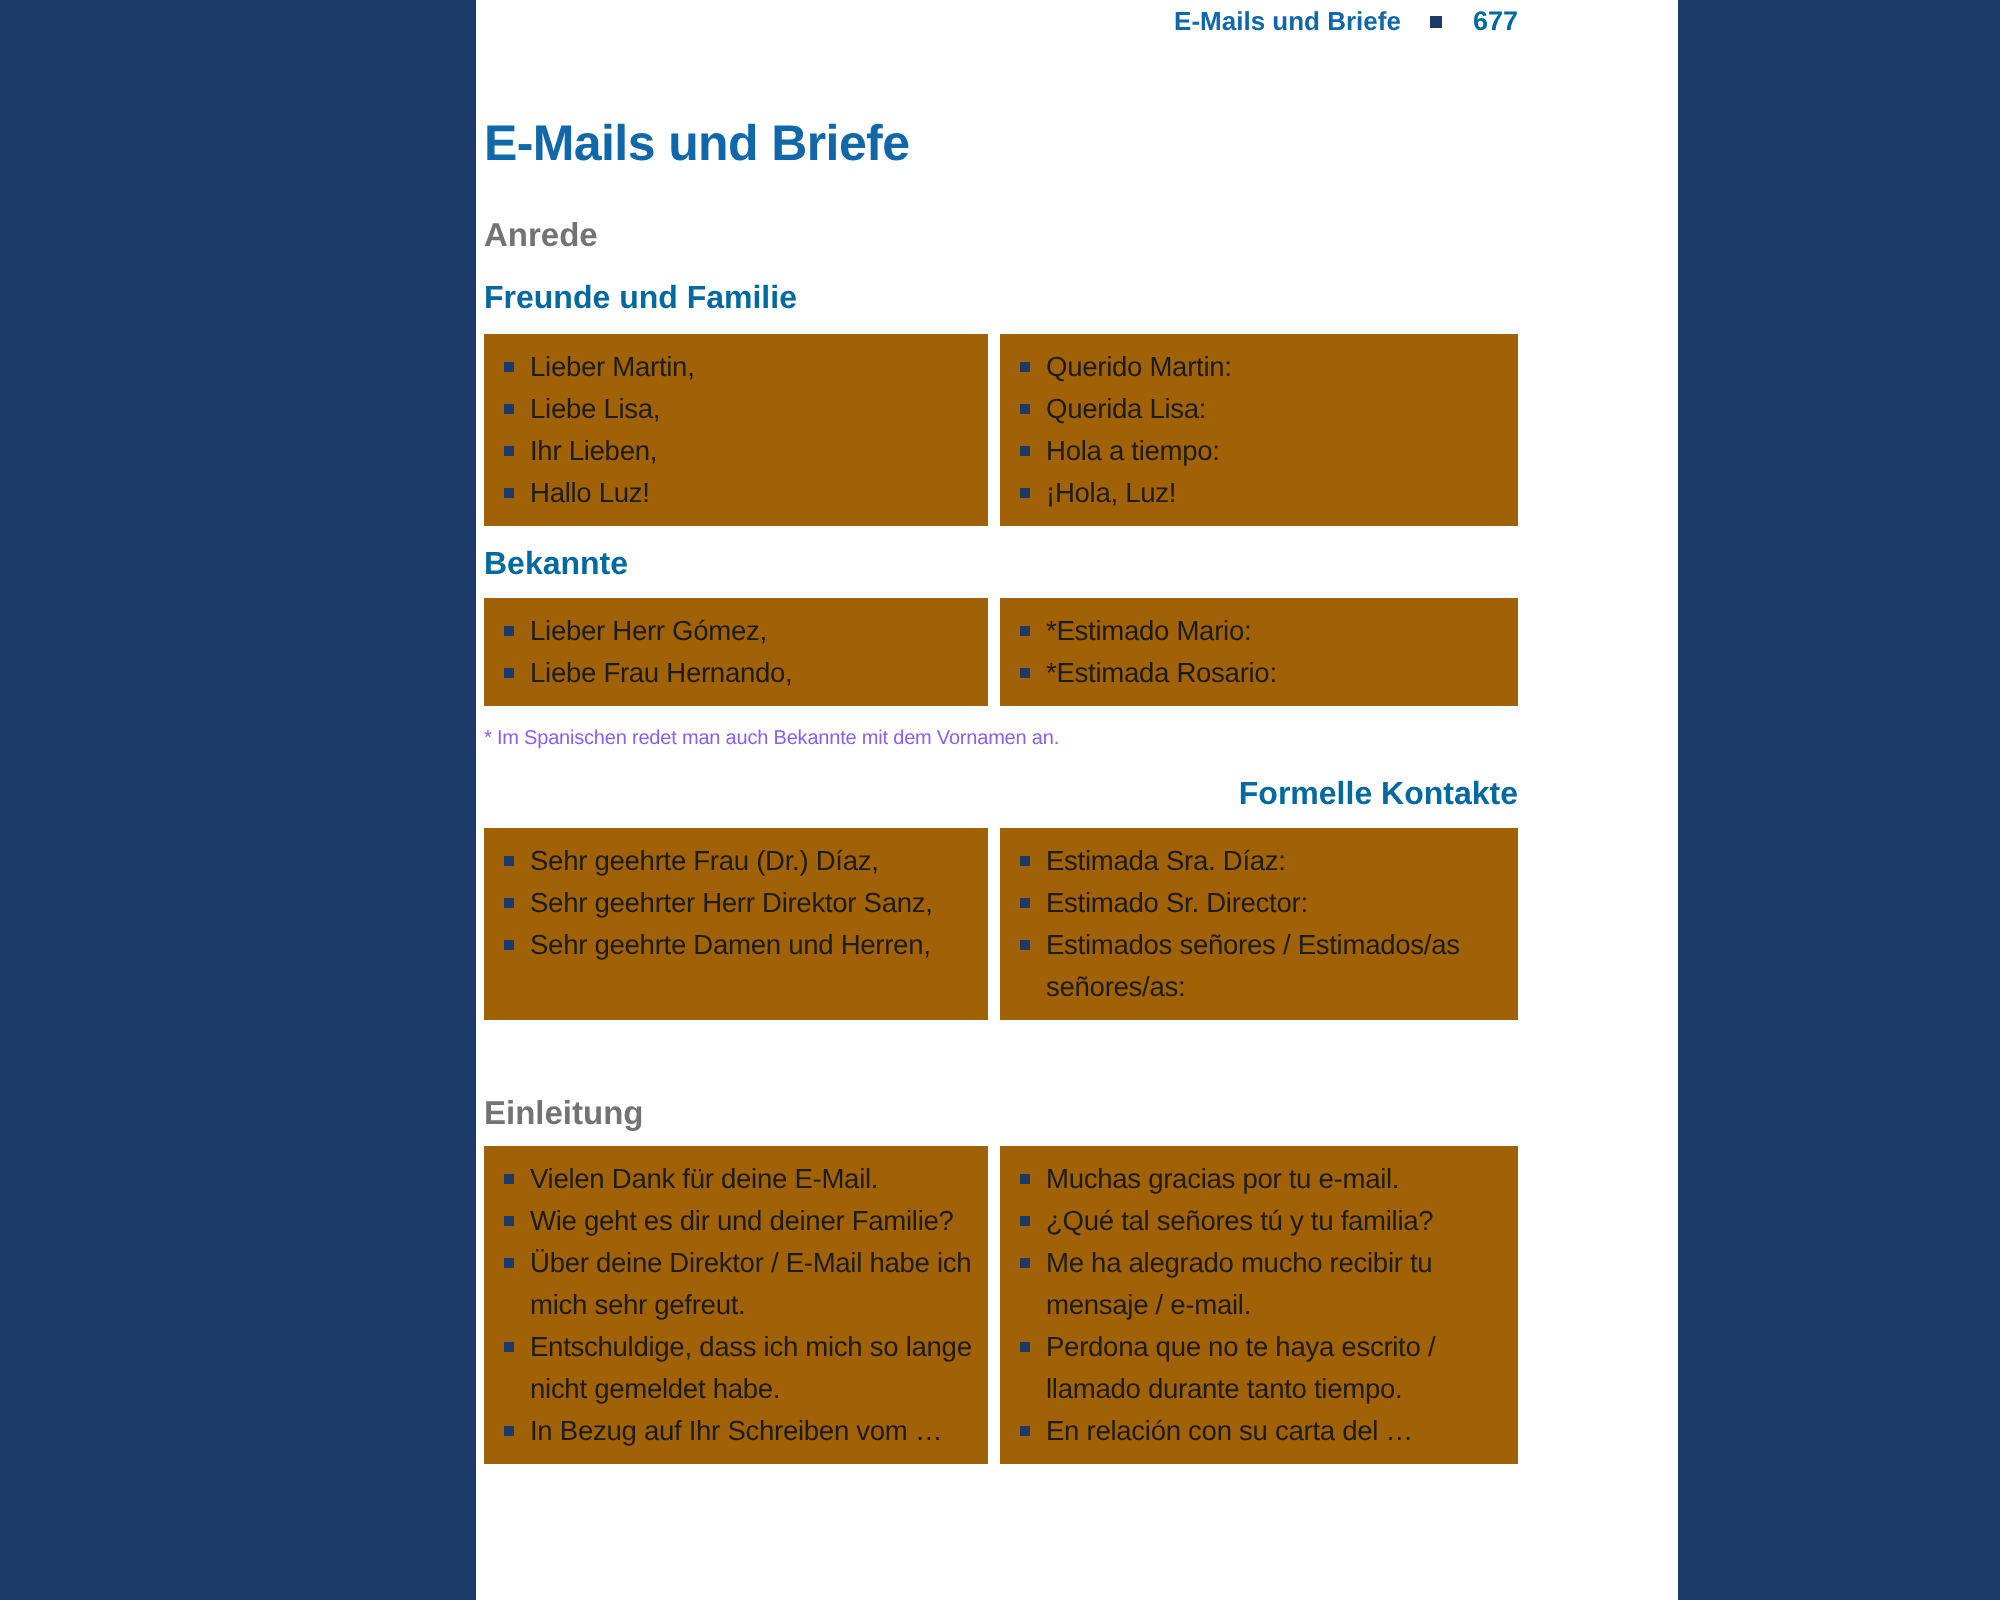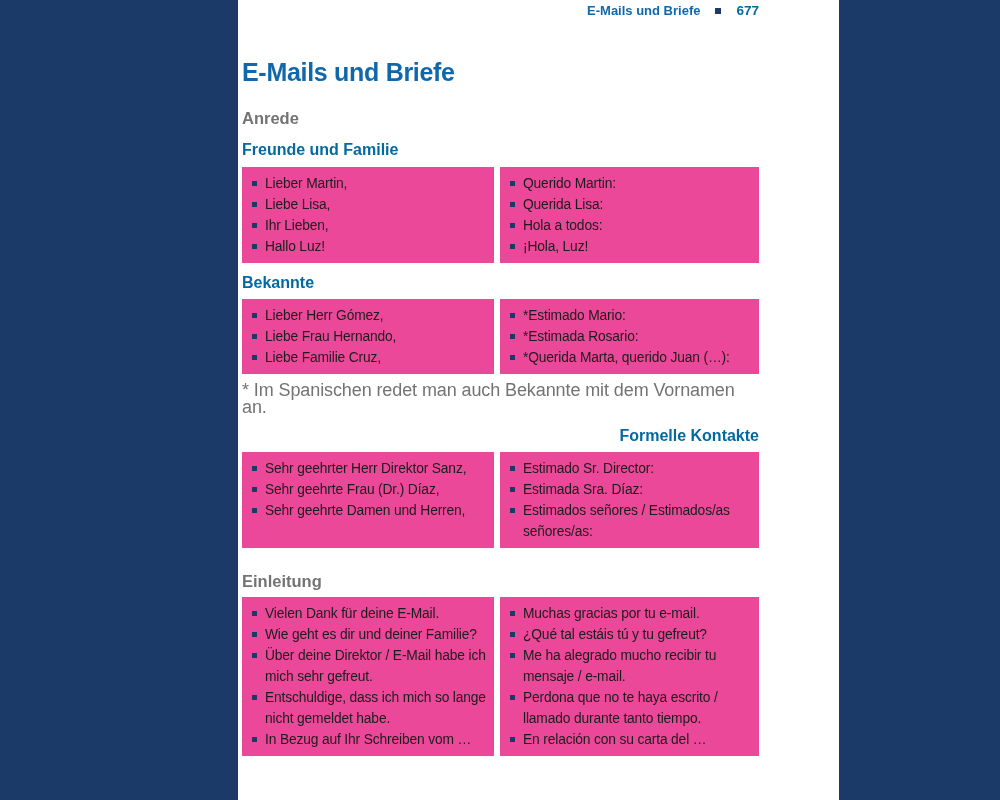--- a/index.html
+++ b/index.html
@@ -27,38 +27,38 @@
   .run-num { color:#0369a1; font-weight:bold; font-size:13.5px; }
 
   
   .title { margin-top:39px; font-size:25px; line-height:28px; font-weight:bold; color:#1068aa; letter-spacing:-0.3px; }
   .h2 { font-size:16.5px; line-height:19px; font-weight:bold; color:#737373; }
   .h3 { font-size:16px; line-height:18px; font-weight:bold; color:#0369a1; }
   .h2.anrede { margin-top:23px; }
   .h3.freunde { margin-top:13px; }
   .h3.bekannte { margin-top:11px; }
   .h3.formelle { margin-top:11px;text-align:right; }
-  .h2.einleitung { margin-top:24px; }
+  .h2.einleitung { margin-top:38px; }
 
   
   table.phrases { border-collapse:collapse; table-layout:fixed; width:517px; margin-top:8px; }
   table.phrases.tight { margin-top:7px; }
   table.phrases.intro { margin-top:6px; }
   col.c-de { width:252px; }
   col.c-gap { width:6px; }
   col.c-es { width:259px; }
-  td.cell { background:#ec4899; vertical-align:top; padding:0 5px 0 10px; }
+  td.cell { background:#a16207; vertical-align:top; padding:0 5px 0 10px; }
   td.gapcol { background:transparent; padding:0; }
   tr:first-child td.cell { padding-top:6px; }
   tr:last-child td.cell { padding-bottom:6px; }
   .entry { display:flex; font-size:13.8px; line-height:21px; letter-spacing:-0.15px; }
   .sq { flex:0 0 5px; width:5px; height:5px; background:#1b3a67; margin:8px 8px 0 0; }
   .txt { flex:1 1 auto; }
 
-  .footnote { margin-top:8px; font-size:18px; line-height:17px; letter-spacing:-0.1px; color:#737373; }
+  .footnote { margin-top:8px; font-size:10px; line-height:17px; letter-spacing:-0.1px; color:#8b5cf6; }
 </style>
 </head>
 <body>
 
 <div class="page">
   <div class="content">
 
     <div class="runhead">
       <span class="run-title">E-Mails und Briefe</span>
       <span class="run-sq"></span>
@@ -112,21 +112,21 @@
         <td class="cell">
               <div class="entry">
                 <span class="sq"></span>
                 <span class="txt">Ihr Lieben,</span>
               </div>
             </td>
         <td class="gapcol"></td>
         <td class="cell">
               <div class="entry">
                 <span class="sq"></span>
-                <span class="txt">Hola a todos:</span>
+                <span class="txt">Hola a tiempo:</span>
               </div>
             </td>
       </tr>
       <tr>
         <td class="cell">
               <div class="entry">
                 <span class="sq"></span>
                 <span class="txt">Hallo Luz!</span>
               </div>
             </td>
@@ -173,76 +173,61 @@
               </div>
             </td>
         <td class="gapcol"></td>
         <td class="cell">
               <div class="entry">
                 <span class="sq"></span>
                 <span class="txt">*Estimada Rosario:</span>
               </div>
             </td>
       </tr>
-      <tr>
-        <td class="cell">
-              <div class="entry">
-                <span class="sq"></span>
-                <span class="txt">Liebe Familie Cruz,</span>
-              </div>
-            </td>
-        <td class="gapcol"></td>
-        <td class="cell">
-              <div class="entry">
-                <span class="sq"></span>
-                <span class="txt">*Querida Marta, querido Juan (…):</span>
-              </div>
-            </td>
-      </tr>
     </tbody>
       </table>
 
     <div class="footnote">* Im Spanischen redet man auch Bekannte mit dem Vornamen an.</div>
 
     <div class="h3 formelle">Formelle Kontakte</div>
 
     <table class="phrases tight">
       <colgroup>
           <col class="c-de">
           <col class="c-gap">
           <col class="c-es">
         </colgroup>
       <tbody>
           <tr>
         <td class="cell">
               <div class="entry">
                 <span class="sq"></span>
+                <span class="txt">Sehr geehrte Frau (Dr.) Díaz,</span>
+              </div>
+            </td>
+        <td class="gapcol"></td>
+        <td class="cell">
+              <div class="entry">
+                <span class="sq"></span>
+                <span class="txt">Estimada Sra. Díaz:</span>
+              </div>
+            </td>
+      </tr>
+      <tr>
+        <td class="cell">
+              <div class="entry">
+                <span class="sq"></span>
                 <span class="txt">Sehr geehrter Herr Direktor Sanz,</span>
               </div>
             </td>
         <td class="gapcol"></td>
         <td class="cell">
               <div class="entry">
                 <span class="sq"></span>
                 <span class="txt">Estimado Sr. Director:</span>
-              </div>
-            </td>
-      </tr>
-      <tr>
-        <td class="cell">
-              <div class="entry">
-                <span class="sq"></span>
-                <span class="txt">Sehr geehrte Frau (Dr.) Díaz,</span>
-              </div>
-            </td>
-        <td class="gapcol"></td>
-        <td class="cell">
-              <div class="entry">
-                <span class="sq"></span>
-                <span class="txt">Estimada Sra. Díaz:</span>
               </div>
             </td>
       </tr>
       <tr>
         <td class="cell">
               <div class="entry">
                 <span class="sq"></span>
                 <span class="txt">Sehr geehrte Damen und Herren,</span>
               </div>
             </td>
@@ -285,21 +270,21 @@
         <td class="cell">
               <div class="entry">
                 <span class="sq"></span>
                 <span class="txt">Wie geht es dir und deiner Familie?</span>
               </div>
             </td>
         <td class="gapcol"></td>
         <td class="cell">
               <div class="entry">
                 <span class="sq"></span>
-                <span class="txt">¿Qué tal estáis tú y tu gefreut?</span>
+                <span class="txt">¿Qué tal señores tú y tu familia?</span>
               </div>
             </td>
       </tr>
       <tr>
         <td class="cell">
               <div class="entry">
                 <span class="sq"></span>
                 <span class="txt">Über deine Direktor / E-Mail habe ich mich sehr gefreut.</span>
               </div>
             </td>

